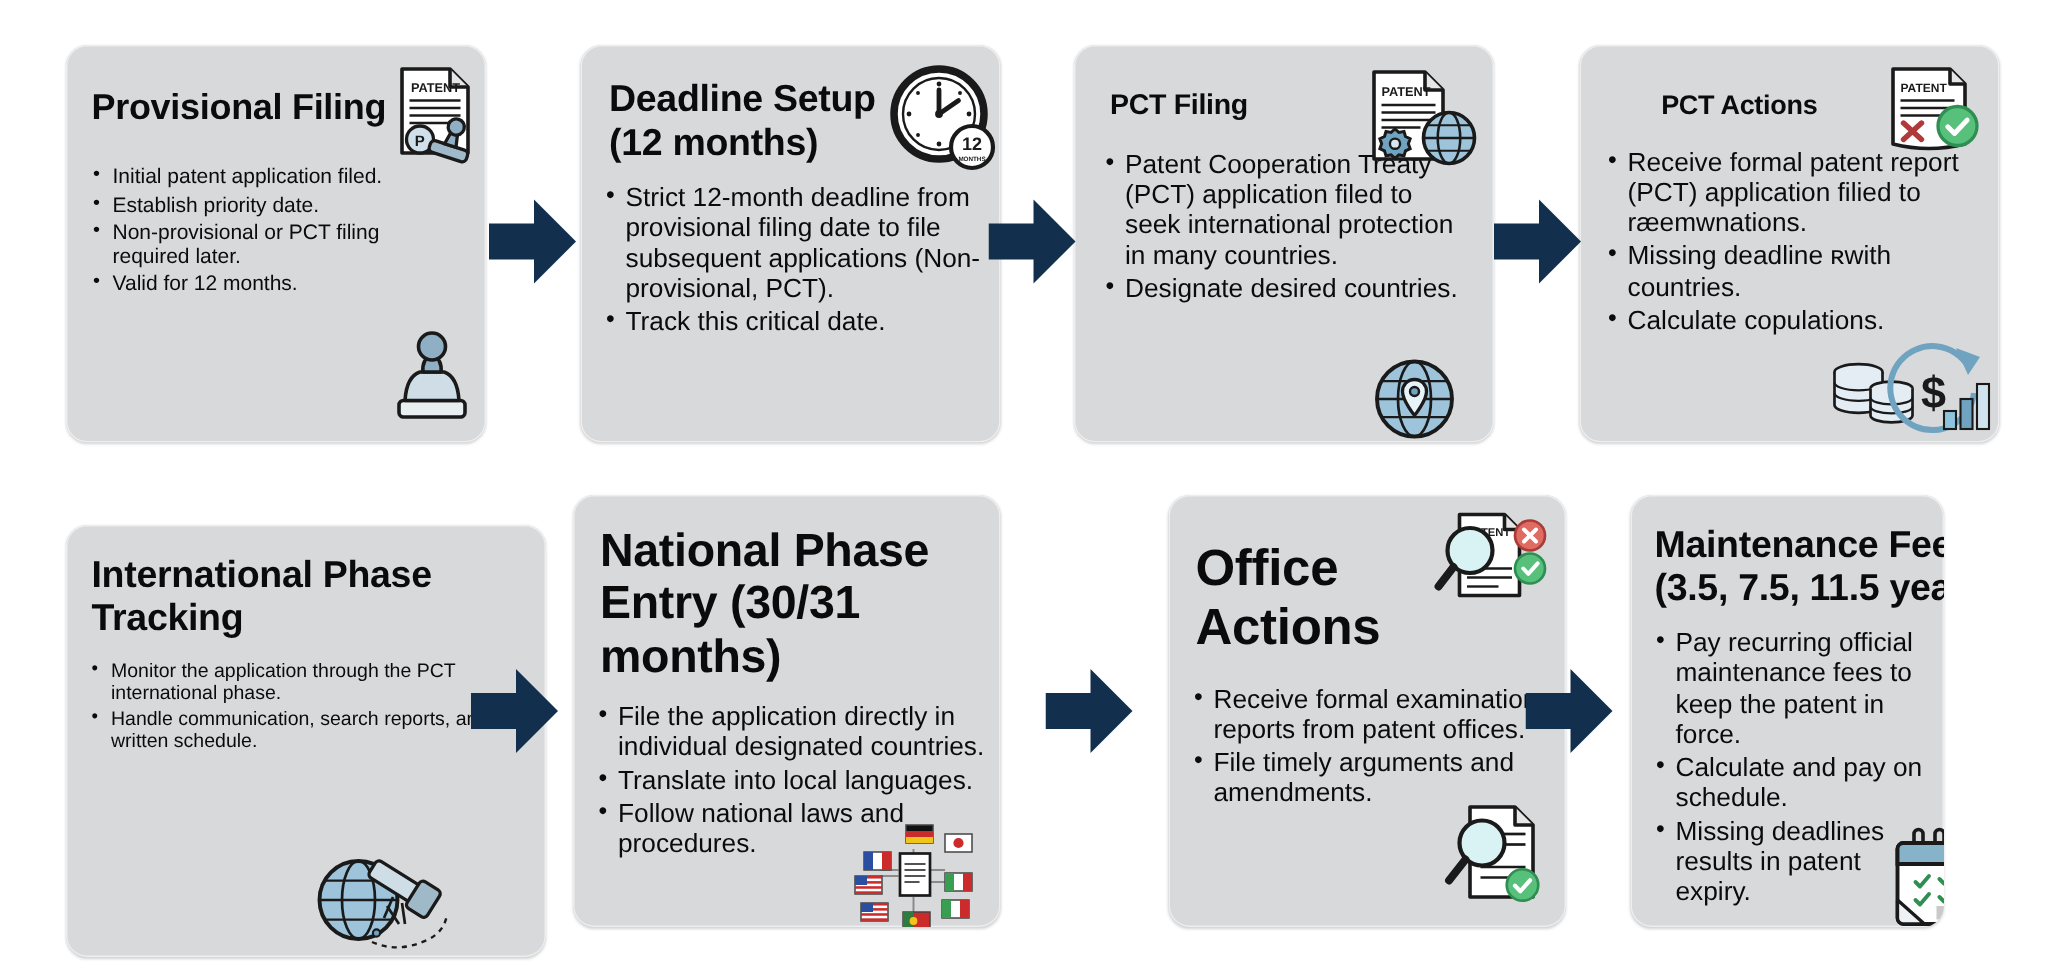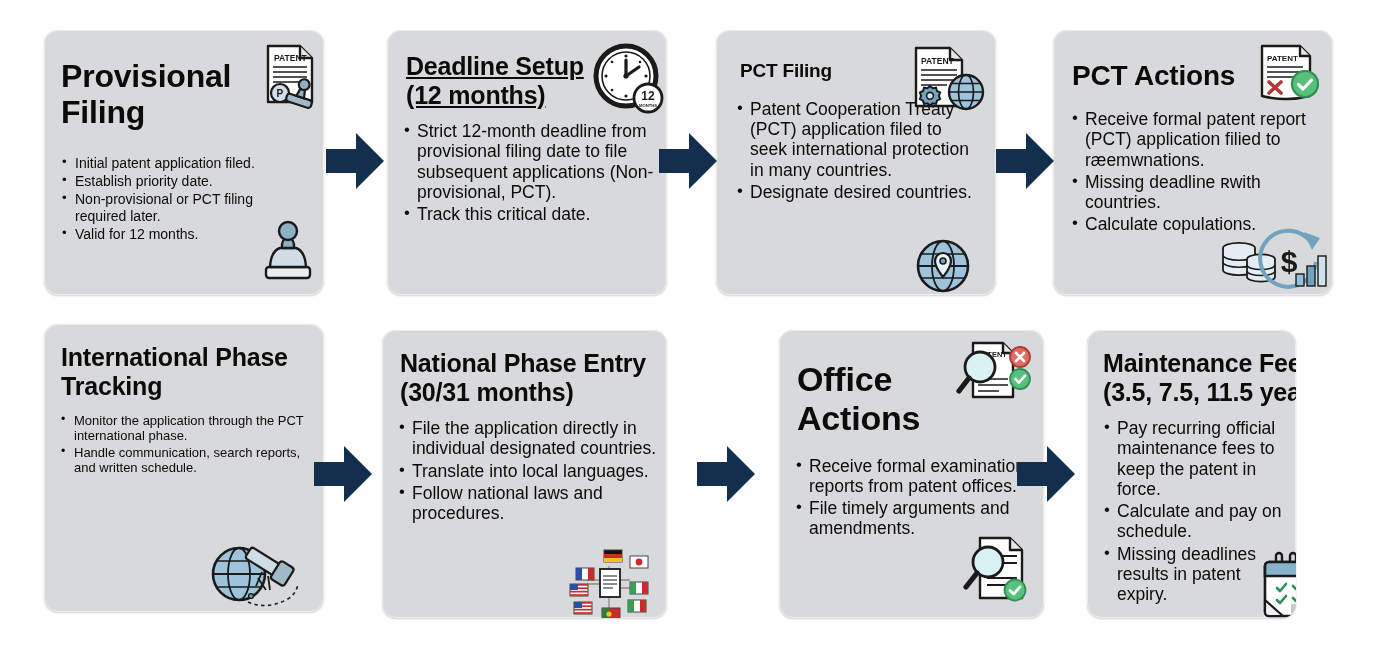--- a/index.html
+++ b/index.html
@@ -78,41 +78,41 @@
     position: absolute;
     z-index: 4;
   }
   .icon svg { display: block; overflow: visible; }
 
   
   #card1 { left: 44px;  top: 30px;  width: 280px; height: 265px; }
   #card2 { left: 387px; top: 30px;  width: 280px; height: 265px; }
   #card3 { left: 716px; top: 30px;  width: 280px; height: 265px; }
   #card4 { left: 1053px;top: 30px;  width: 280px; height: 265px; }
-  #card5 { left: 44px;  top: 324px; width: 280px; height: 288px; }
+  #card5 { left: 44px;  top: 350px; width: 320px; height: 288px; }
   #card6 { left: 382px; top: 330px; width: 285px; height: 288px; }
   #card7 { left: 779px; top: 330px; width: 265px; height: 288px; }
   #card8 { left: 1087px;top: 330px; width: 209px; height: 288px; }
 
-  #card1 .card-title { margin: 28px 0 0 17px; font-size: 32px; width: 215px; }
+  #card1 .card-title { margin: 28px 0 0 17px; font-size: 24px; width: 215px; }
   #card1 .bullets    { margin: 24px 16px 0 17px; font-size: 14px; }
 
-  #card2 .card-title { margin: 22px 0 0 19px; font-size: 25px; width: 195px; text-decoration: underline; }
+  #card2 .card-title { margin: 22px 0 0 19px; font-size: 25px; width: 195px; }
   #card2 .bullets    { margin: 12px 10px 0 16px; font-size: 17.5px; }
 
   #card3 .card-title { margin: 30px 0 0 24px; font-size: 19px; width: 170px; }
   #card3 .bullets    { margin: 17px 14px 0 20px; font-size: 17.5px; }
 
-  #card4 .card-title { margin: 30px 0 0 19px; font-size: 28px; width: 175px; }
+  #card4 .card-title { margin: 30px 0 0 19px; font-size: 18px; width: 175px; text-align: center; }
   #card4 .bullets    { margin: 17px 12px 0 18px; font-size: 17.5px; }
 
   #card5 .card-title { margin: 19px 0 0 17px; font-size: 25px; width: 250px; }
   #card5 .bullets    { margin: 13px 12px 0 16px; font-size: 13px; }
 
-  #card6 .card-title { margin: 19px 0 0 18px; font-size: 25px; width: 250px; }
+  #card6 .card-title { margin: 19px 0 0 18px; font-size: 31px; width: 250px; }
   #card6 .bullets    { margin: 12px 6px 0 16px; font-size: 17.5px; }
 
   #card7 .card-title { margin: 30px 0 0 18px; font-size: 34px; width: 170px; }
   #card7 .bullets    { margin: 18px 8px 0 16px; font-size: 17.5px; }
 
   #card8 .card-title { margin: 19px 0 0 16px; font-size: 25px; width: 235px; }
   #card8 .bullets    { margin: 12px 6px 0 16px; font-size: 17.5px; }
 </style>
 </head>
 <body>

